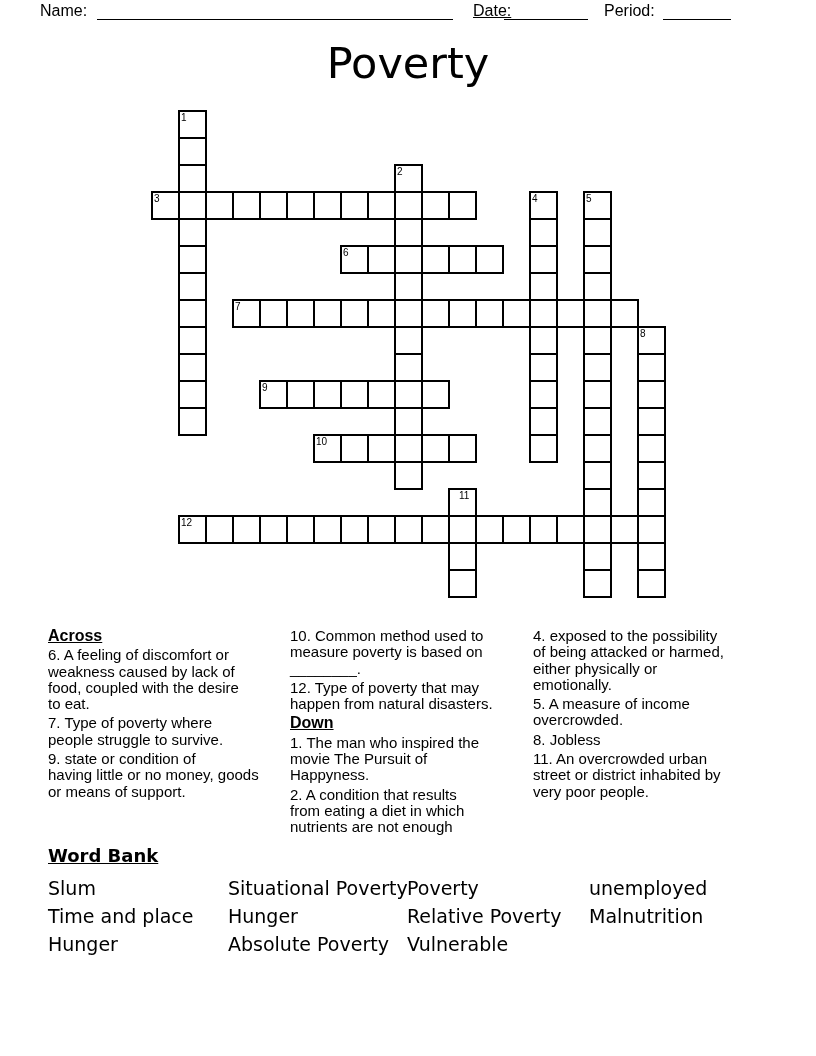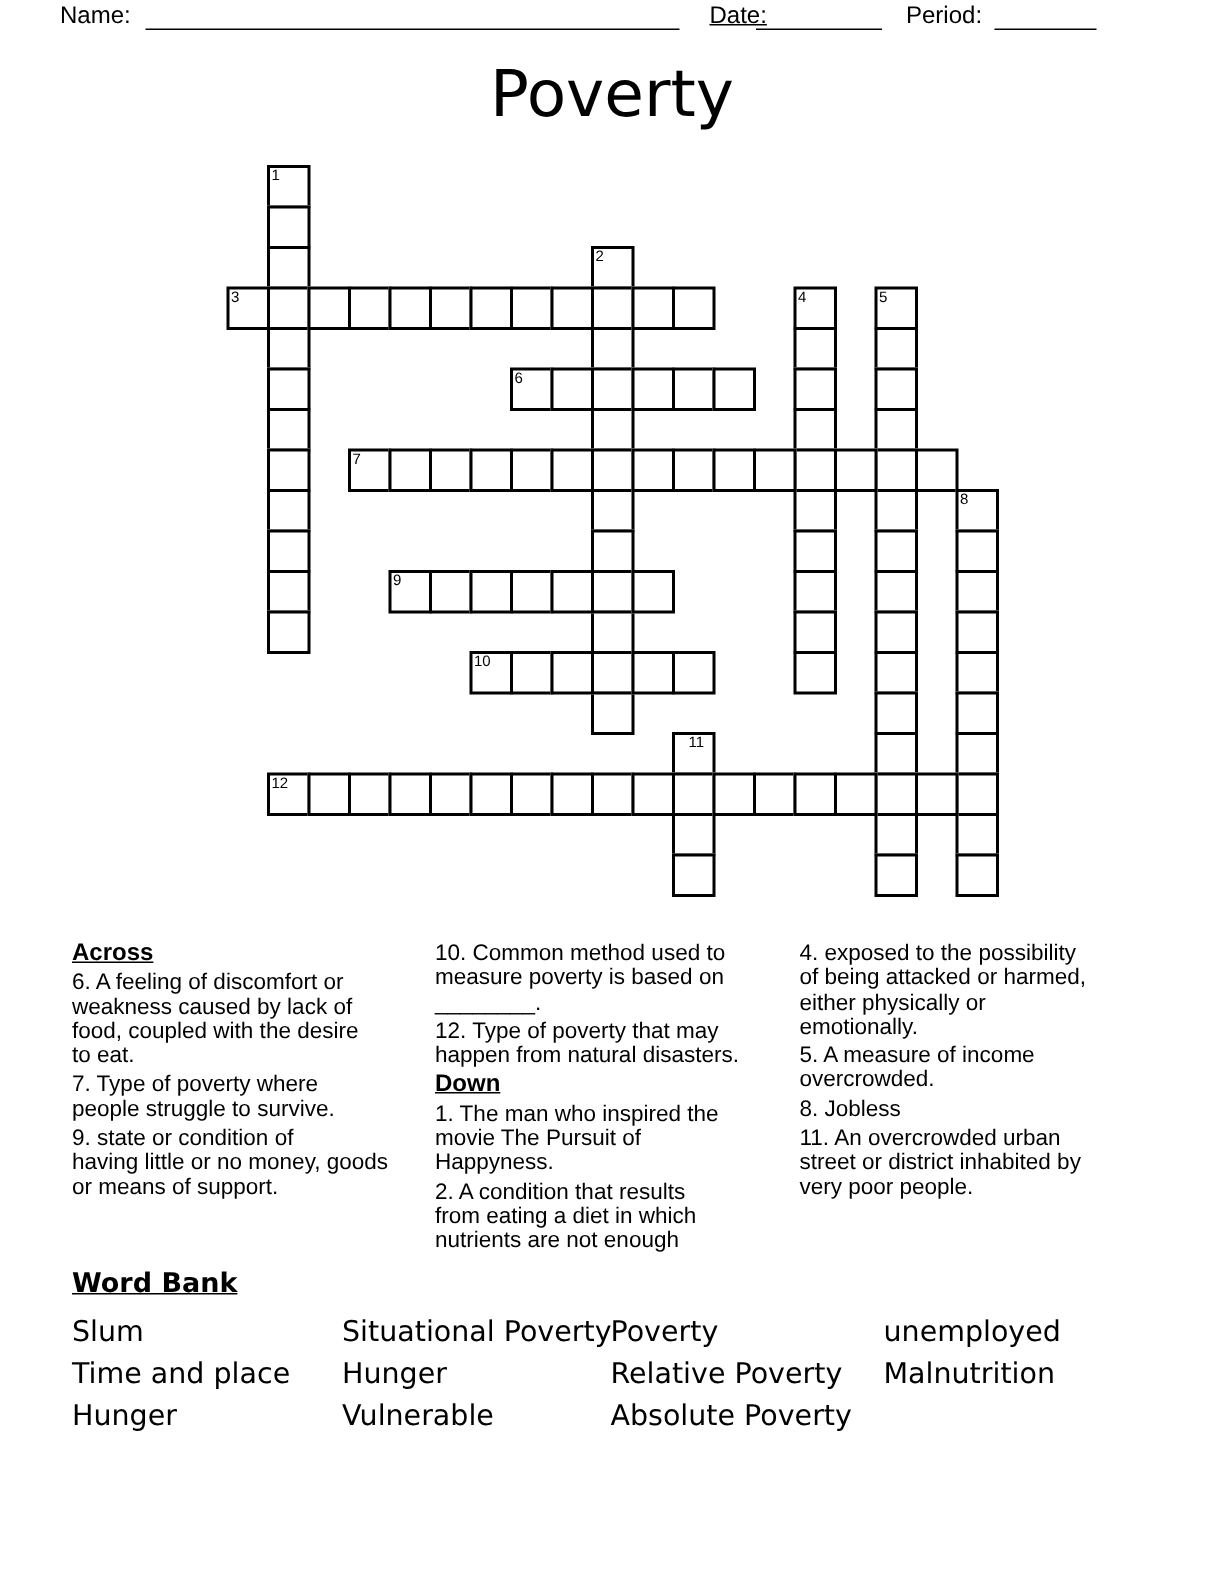--- a/index.html
+++ b/index.html
@@ -258,18 +258,18 @@
     <div id="wb-grid">
         <div class="wb-item">Slum</div>
         <div class="wb-item">Situational Poverty</div>
         <div class="wb-item">Poverty</div>
         <div class="wb-item">unemployed</div>
         <div class="wb-item">Time and place</div>
         <div class="wb-item">Hunger</div>
         <div class="wb-item">Relative Poverty</div>
         <div class="wb-item">Malnutrition</div>
         <div class="wb-item">Hunger</div>
+        <div class="wb-item">Absolute Poverty</div>
         <div class="wb-item">Vulnerable</div>
-        <div class="wb-item">Absolute Poverty</div>
       </div>
   </div>
 
 </div>
 
 </body></html>

